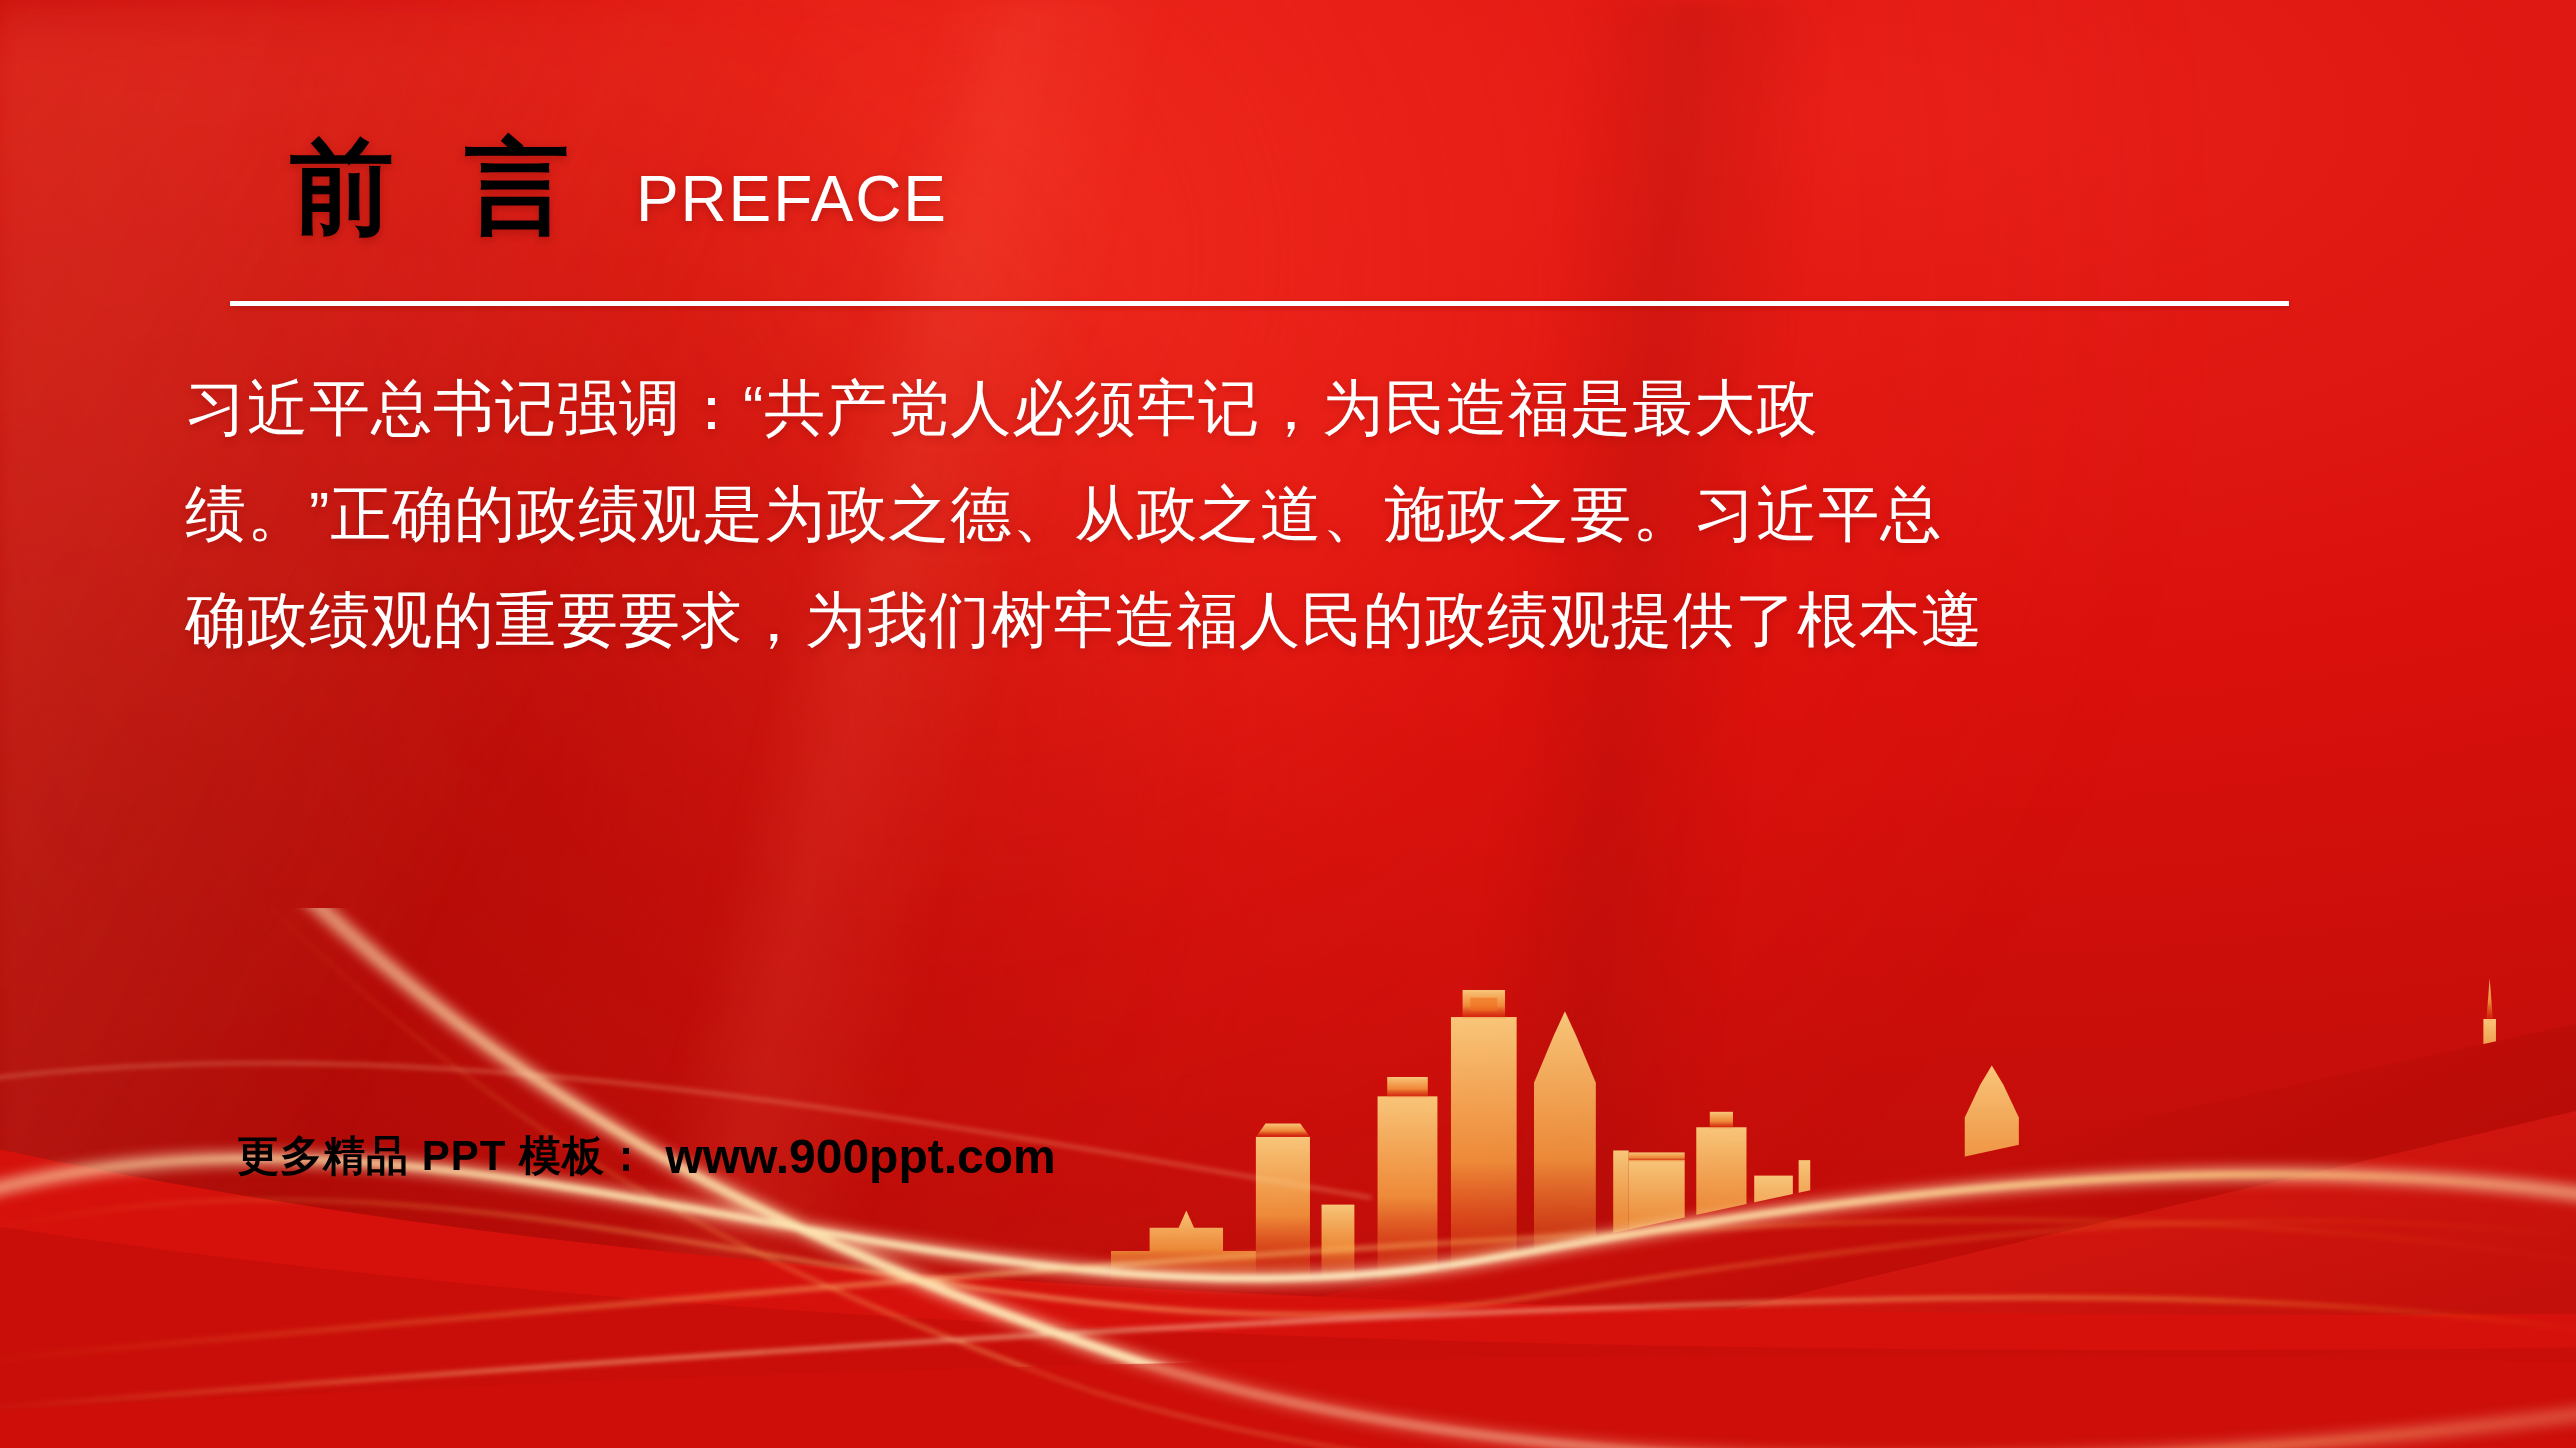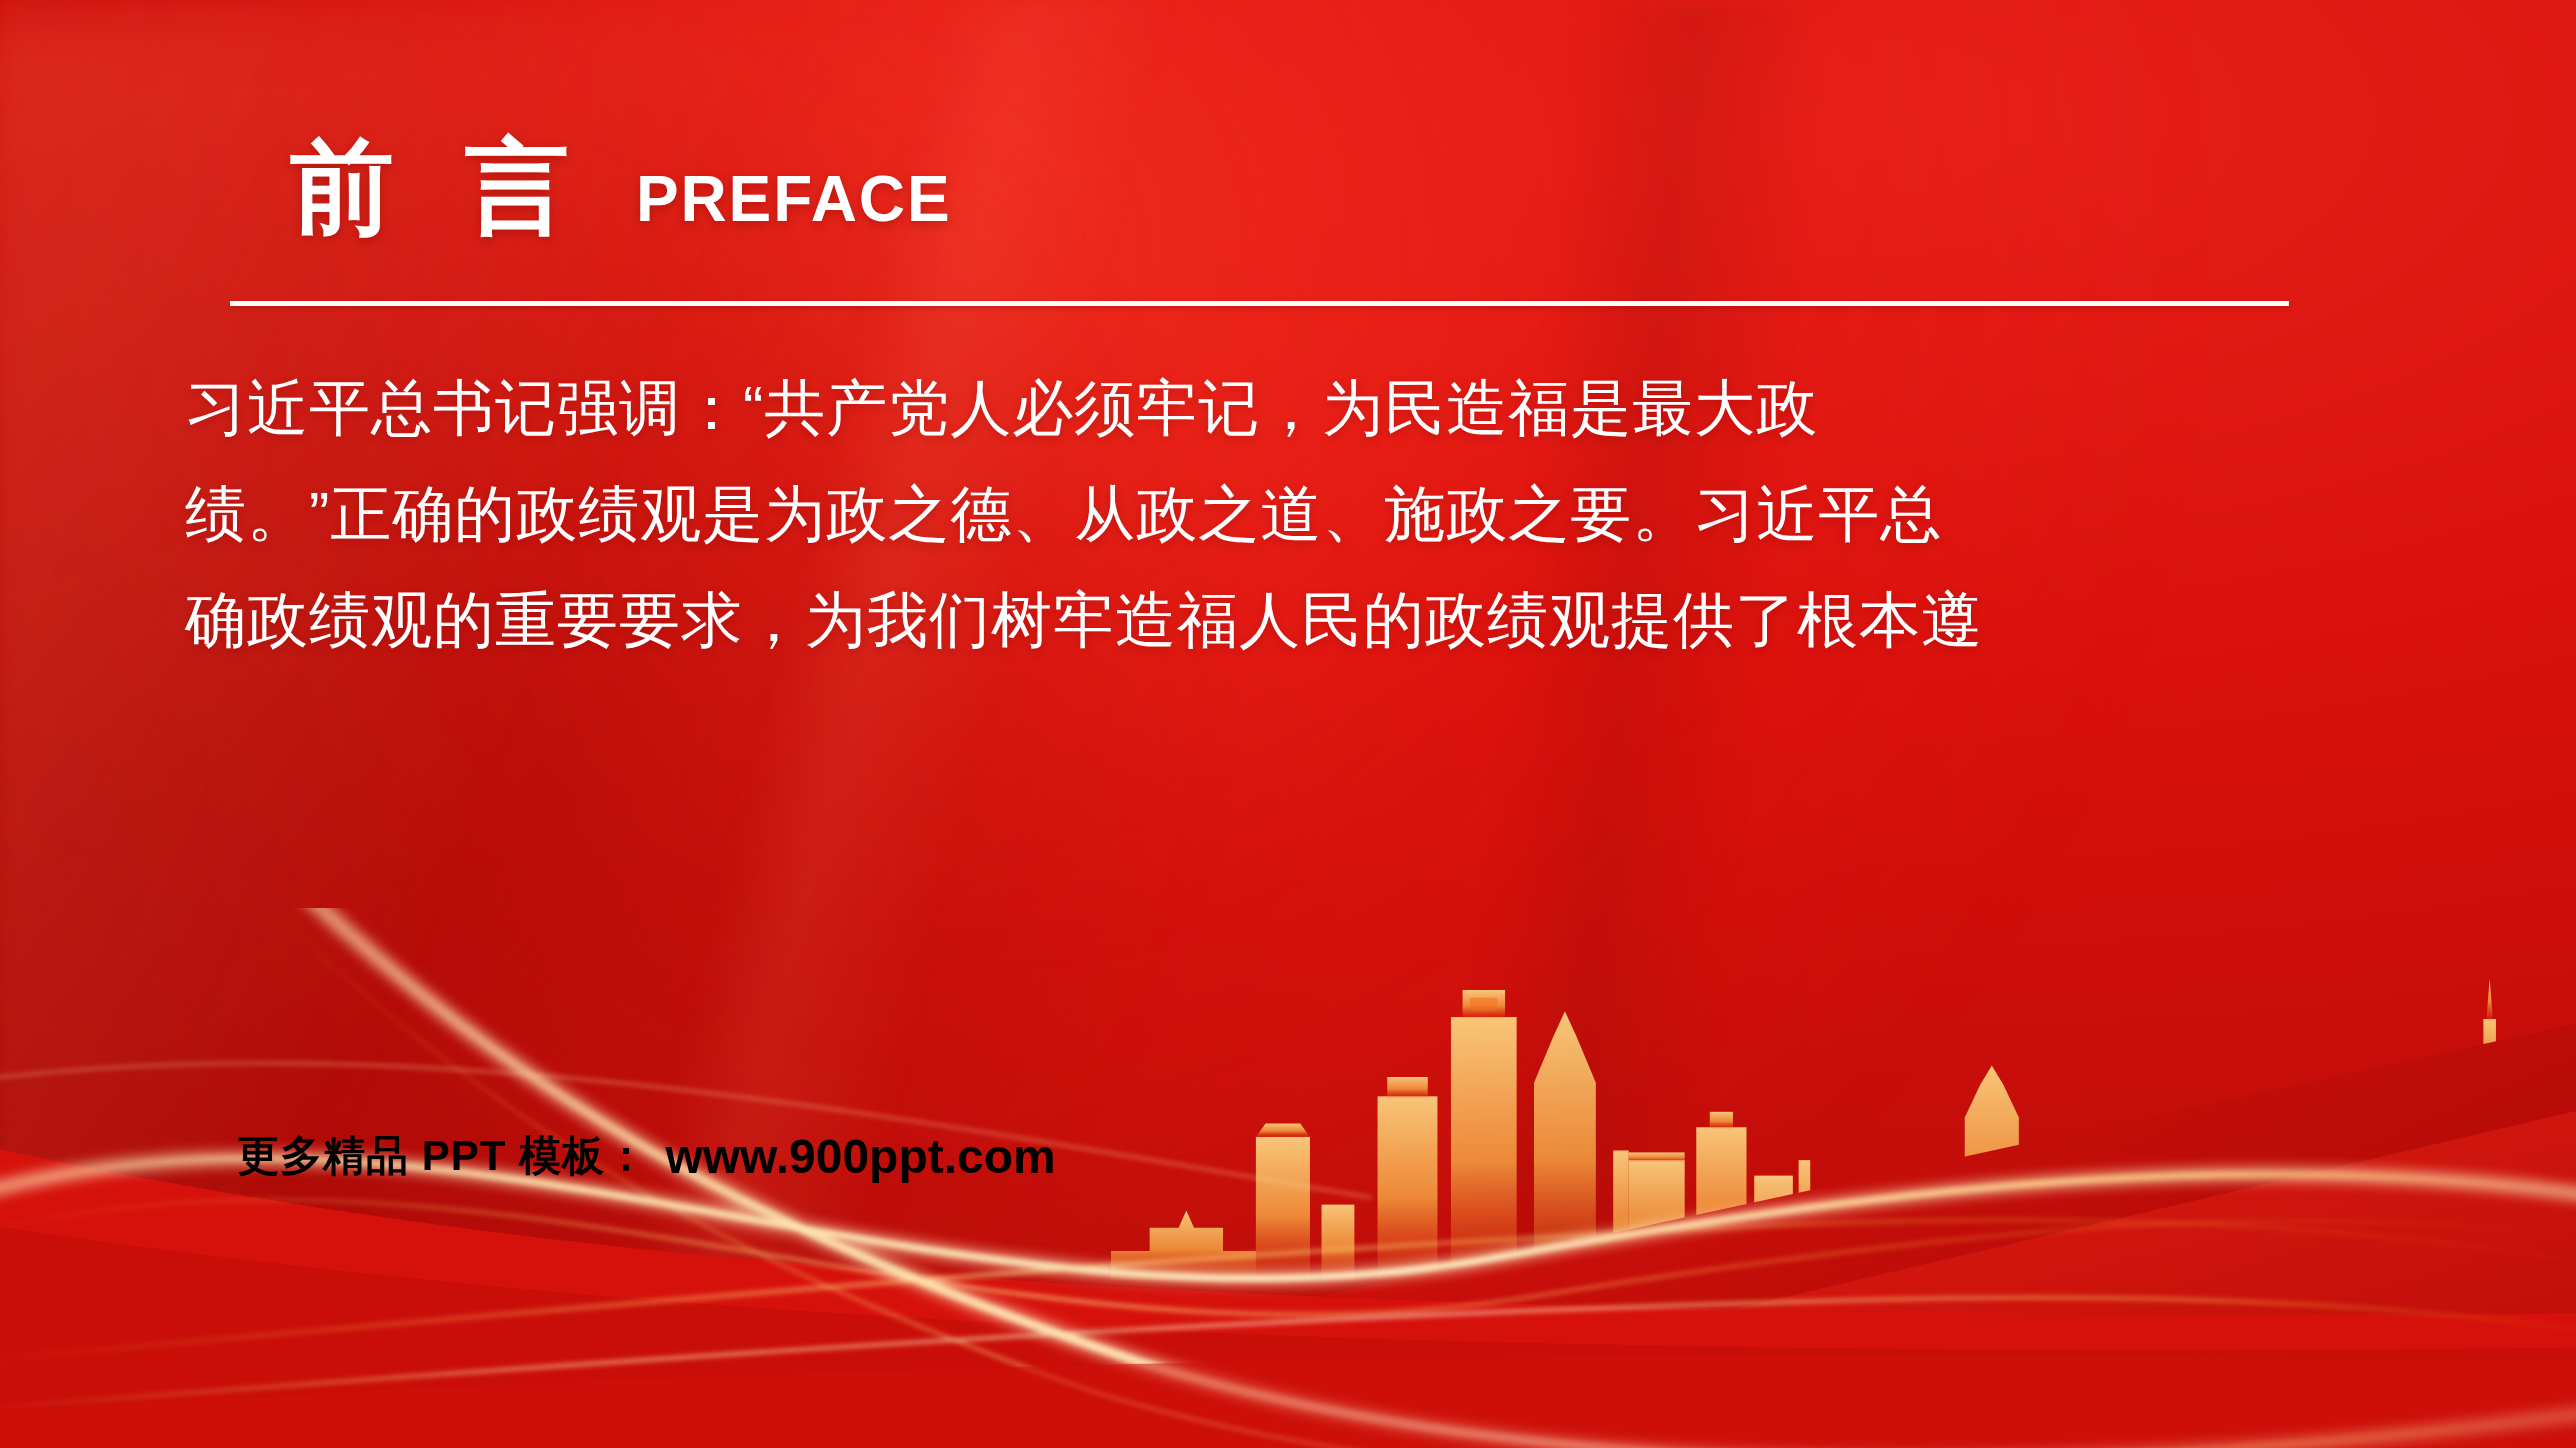--- a/index.html
+++ b/index.html
@@ -79,31 +79,31 @@
     left: 0; top: 0; right: 0; bottom: 0;
   }
   .title-row {
     position: absolute;
     left: 290px; top: 135px;
     display: flex;
     align-items: flex-end;
     gap: 46px;
   }
   .title-cn {
-    color: #ffffff;
+    color: #000000;
     font-size: 104px;
     font-weight: 700;
     letter-spacing: 21px;
     line-height: 1;
     text-shadow: 0 2.9px 9.7px rgba(110,0,0,0.35);
   }
   .title-en {
     color: #ffffff;
     font-size: 64px;
-    font-weight: 700;
+    font-weight: 400;
     letter-spacing: 1.9px;
     line-height: 1;
     position: relative;
     top: -7.7px;
     text-shadow: 0 2.9px 9.7px rgba(110,0,0,0.35);
   }
   .title-rule {
     position: absolute;
     left: 230px; top: 301px;
     width: 2059px; height: 4.8px;

